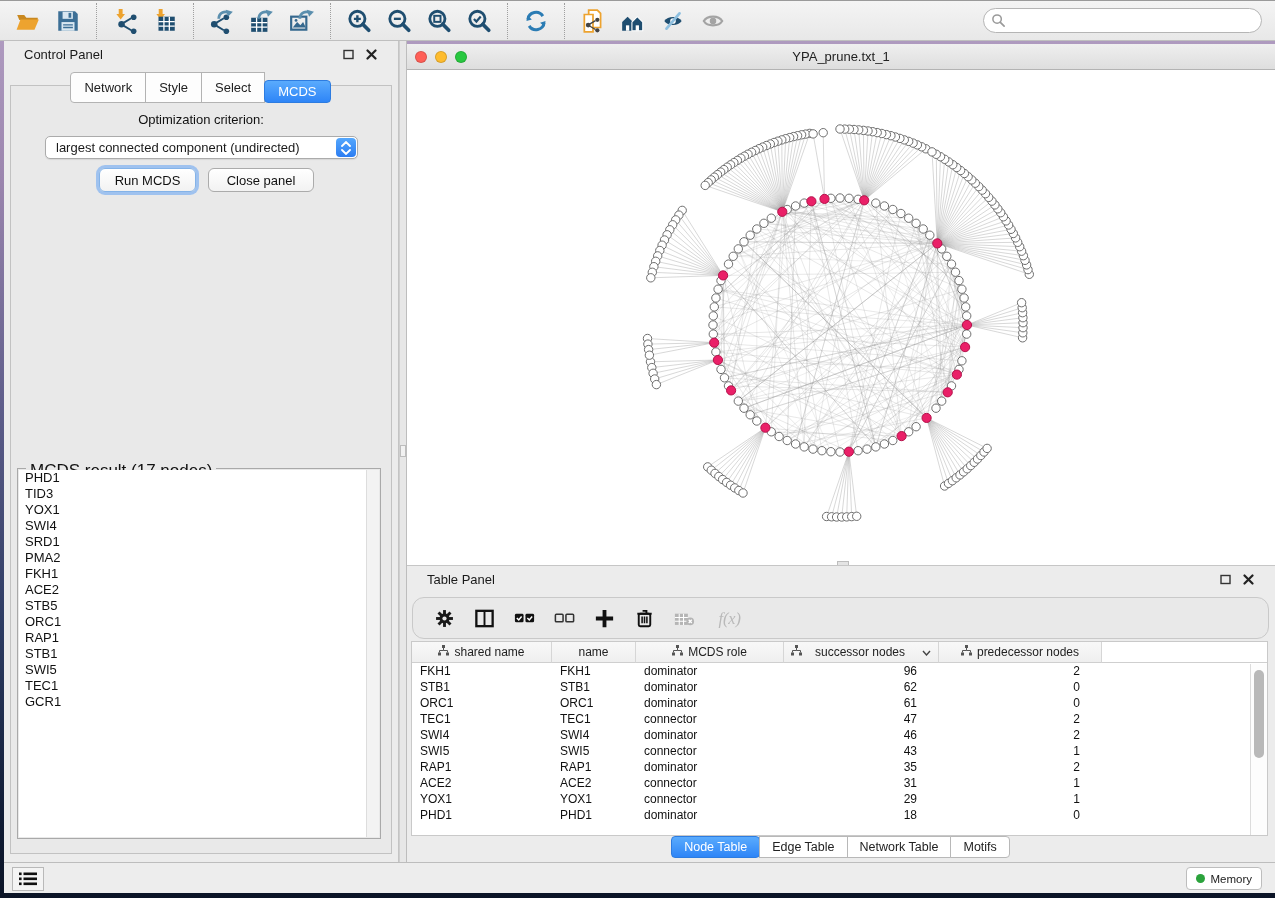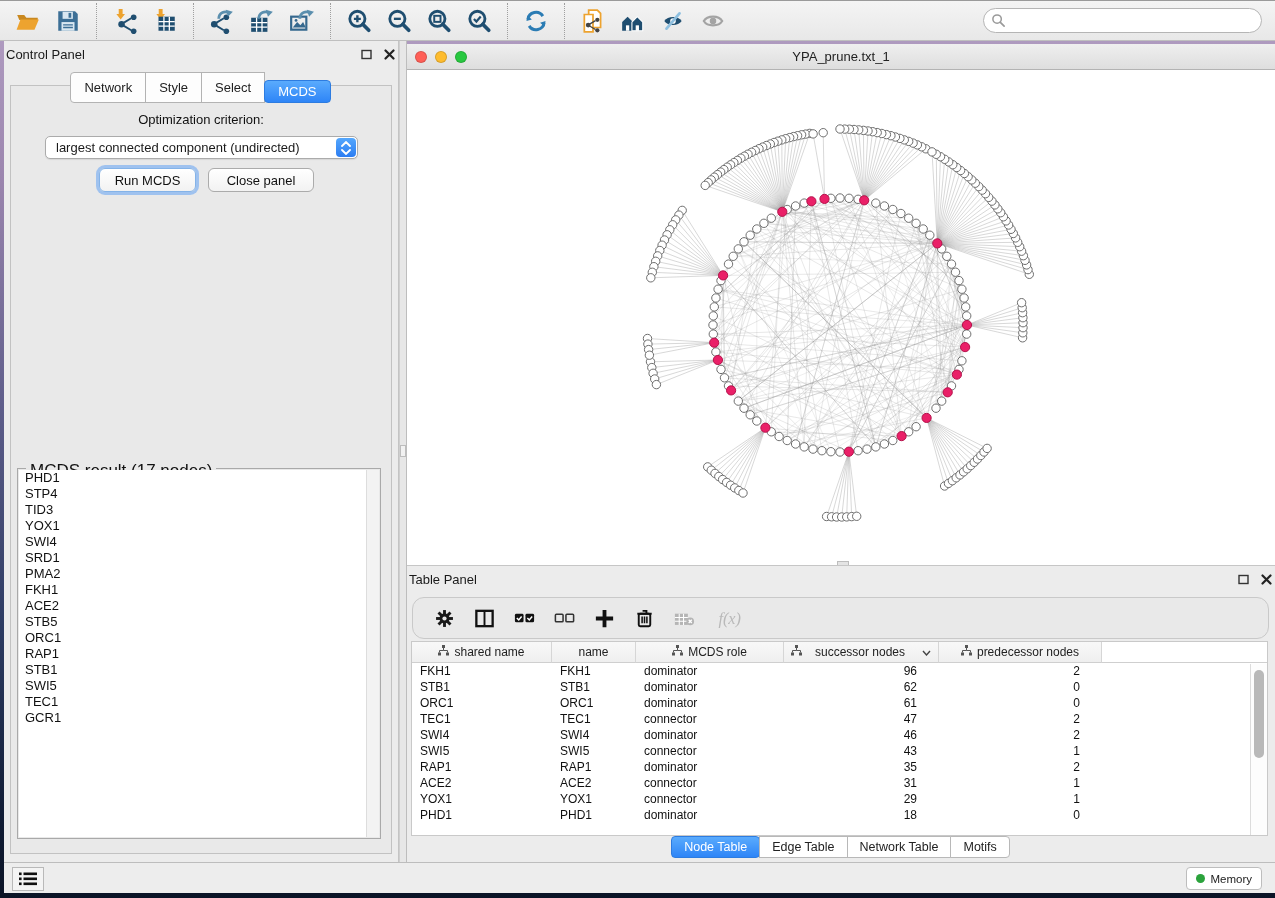--- a/index.html
+++ b/index.html
@@ -18,21 +18,21 @@
   .tb-btn { width:34px; height:32px; display:flex; align-items:center; justify-content:center;
     background:transparent; border:none; cursor:pointer; }
   .tb-btn svg { width:26px; height:26px; }
   #search-wrap { position:absolute; right:13px; top:8px; }
   #search-input { width:279px; height:25px; border:1px solid #b5b5b5; border-radius:13px;
     background:#fff; padding:0 10px 0 26px; font:13px "Liberation Sans",sans-serif; color:#333; outline:none; }
   #search-icon { position:absolute; left:8px; top:5px; width:15px; height:15px; }
   
   #control-panel { position:absolute; left:4px; top:41px; width:395px; height:821px;
     background:#ececec; border-right:1px solid #c4c4c4; }
-  .panel-title-row { height:26px; display:flex; align-items:center; padding:0 2px; }
+  .panel-title-row { height:26px; display:flex; align-items:center; padding:0 20px; }
   .panel-title { font-size:13px; color:#1a1a1a; flex:1; }
   .win-btns { display:flex; gap:9px; align-items:center; }
   .win-btn { width:14px; height:14px; display:flex; align-items:center; justify-content:center;
     background:none; border:none; cursor:pointer; }
   #cp-tabs { position:absolute; left:0; top:31px; width:100%; display:flex; justify-content:center; z-index:2; }
   .cp-tab { font-size:13px; padding:3px 13px; background:#fdfdfd; border:1px solid #b3b3b3;
     margin-left:-1px; cursor:pointer; color:#222; }
   .cp-tab:first-child { border-radius:4px 0 0 4px; }
   .cp-tab:last-child { border-radius:0 4px 4px 0; }
   .cp-tab.active { background:linear-gradient(#5aabfd,#2e85f7); color:#fff; border-color:#2d7ce0; border-radius:4px;margin-top:8px; }
@@ -311,21 +311,20 @@
             <path d="M1 1l4 4 4-4" fill="none" stroke="#fff" stroke-width="1.8" stroke-linecap="round"></path>
           </svg>
       </span>
     </div>
     <button id="run-btn" class="btn">Run MCDS</button>
     <button id="close-btn" class="btn">Close panel</button>
     <div id="result-box">
       <span id="result-legend">MCDS result (17 nodes)</span>
       <div id="result-list">
           <div class="result-item">PHD1</div>
-          <div class="result-item">STP4</div>
           <div class="result-item">TID3</div>
           <div class="result-item">YOX1</div>
           <div class="result-item">SWI4</div>
           <div class="result-item">SRD1</div>
           <div class="result-item">PMA2</div>
           <div class="result-item">FKH1</div>
           <div class="result-item">ACE2</div>
           <div class="result-item">STB5</div>
           <div class="result-item">ORC1</div>
           <div class="result-item">RAP1</div>

